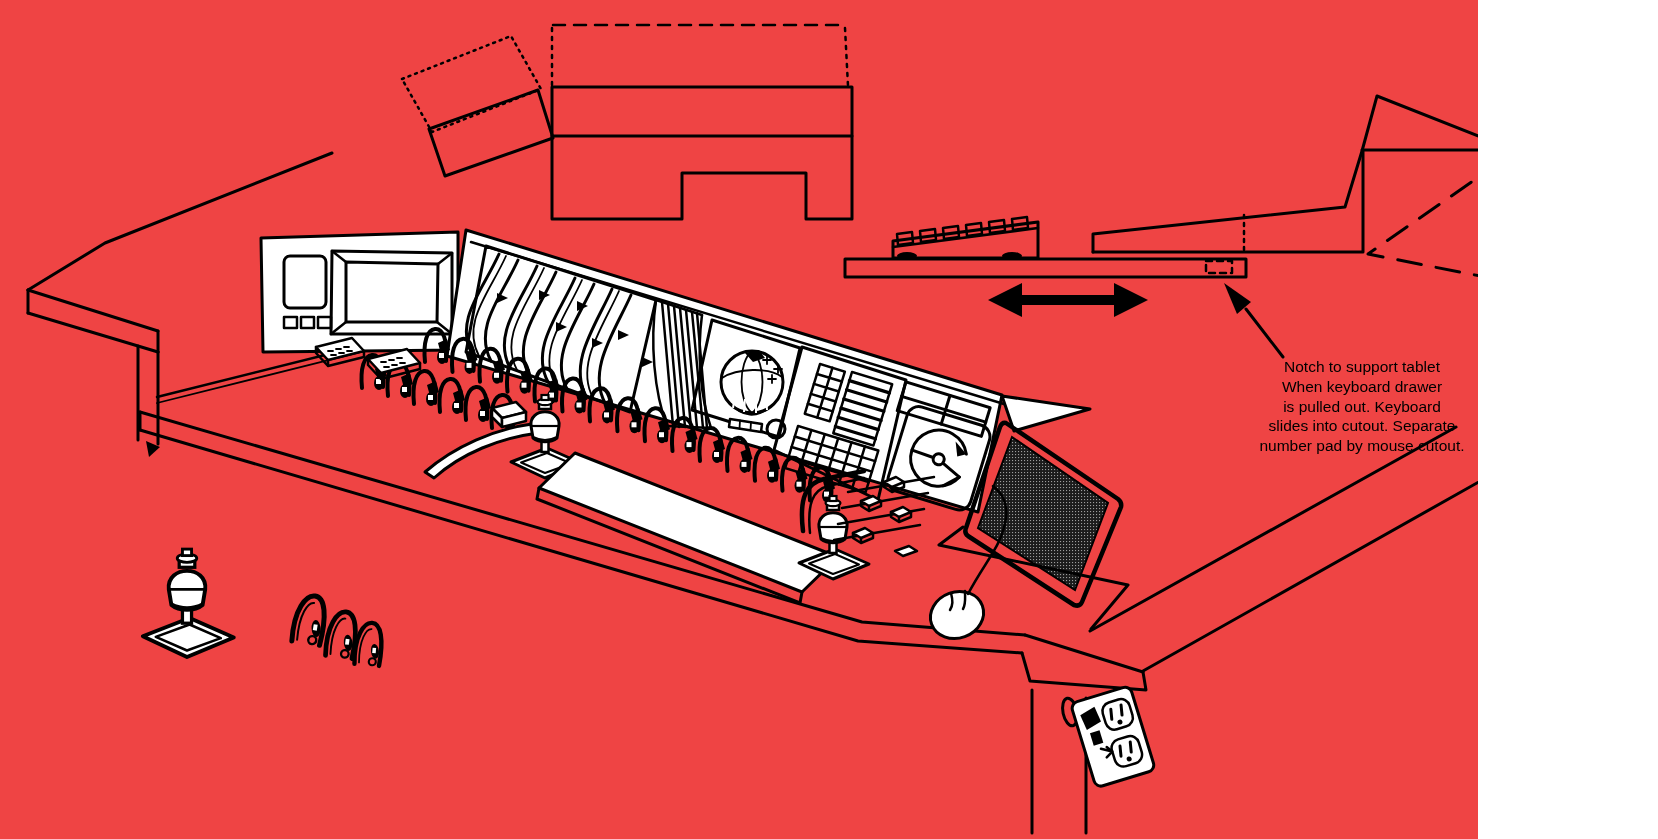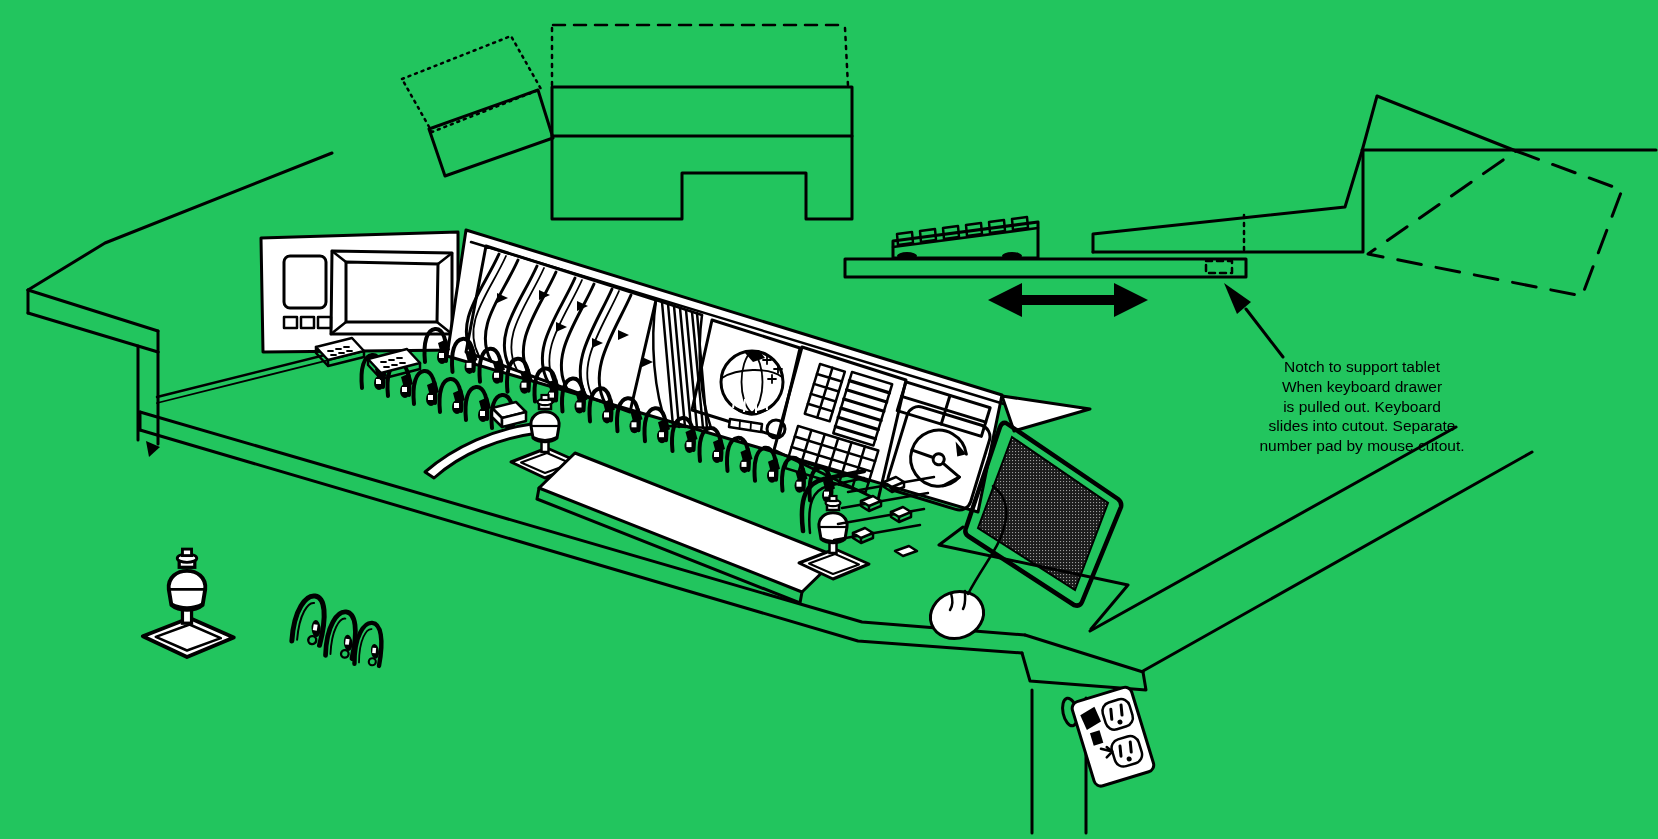--- a/index.html
+++ b/index.html
@@ -1,16 +1,16 @@
 <!DOCTYPE html>
 <html><head>
 <meta charset="utf-8">
 <style>
   html,body{margin:0;padding:0;background:#ffffff;}
-  .stage{position:relative;width:1658px;height:839px;background:#22c55e;overflow:hidden;
+  .stage{position:relative;width:1478px;height:839px;background:#ef4444;overflow:hidden;
          font-family:"Liberation Sans", sans-serif;}
   svg{position:absolute;left:0;top:0;}
   svg .ink{stroke:#000;fill:none;stroke-width:2.5;stroke-linecap:round;stroke-linejoin:round;}
   svg .ink3{stroke:#000;fill:none;stroke-width:3;stroke-linecap:round;stroke-linejoin:round;}
   svg .thin{stroke:#000;fill:none;stroke-width:1.8;stroke-linecap:round;stroke-linejoin:round;}
   svg .thick{stroke:#000;fill:none;stroke-width:4.5;stroke-linecap:round;stroke-linejoin:round;}
   svg .fillb{fill:#000;stroke:none;}
   svg .fillw{fill:#fff;stroke:#000;stroke-width:2.5;stroke-linejoin:round;}
   svg .fillw3{fill:#fff;stroke:#000;stroke-width:3;stroke-linejoin:round;}
   svg .note{font-family:"Liberation Sans", sans-serif;font-size:15.5px;fill:#000;stroke:none;}

